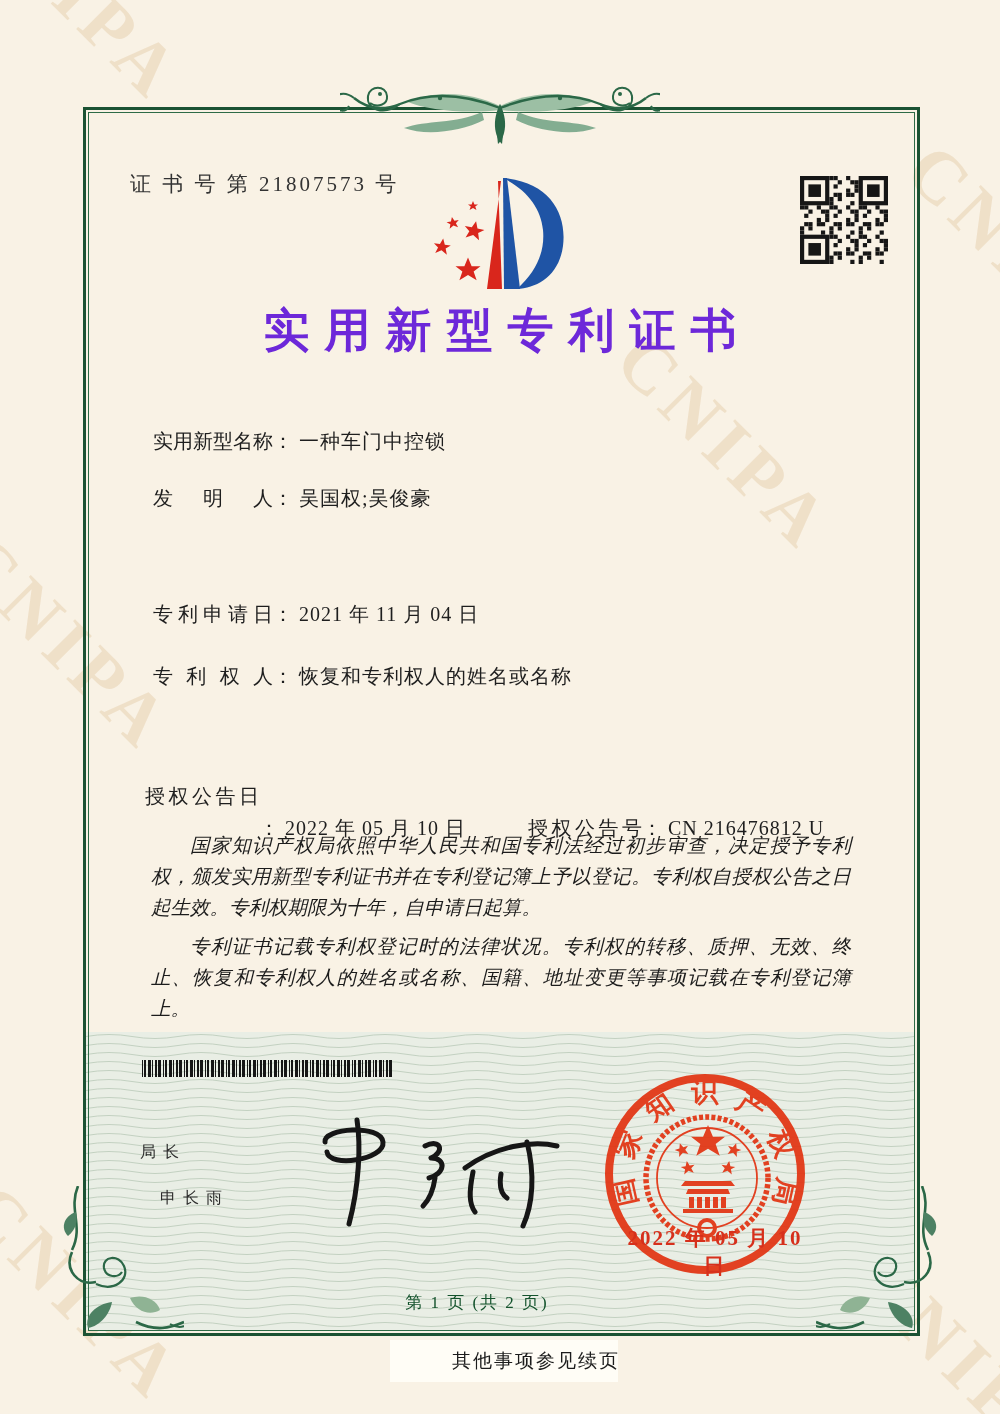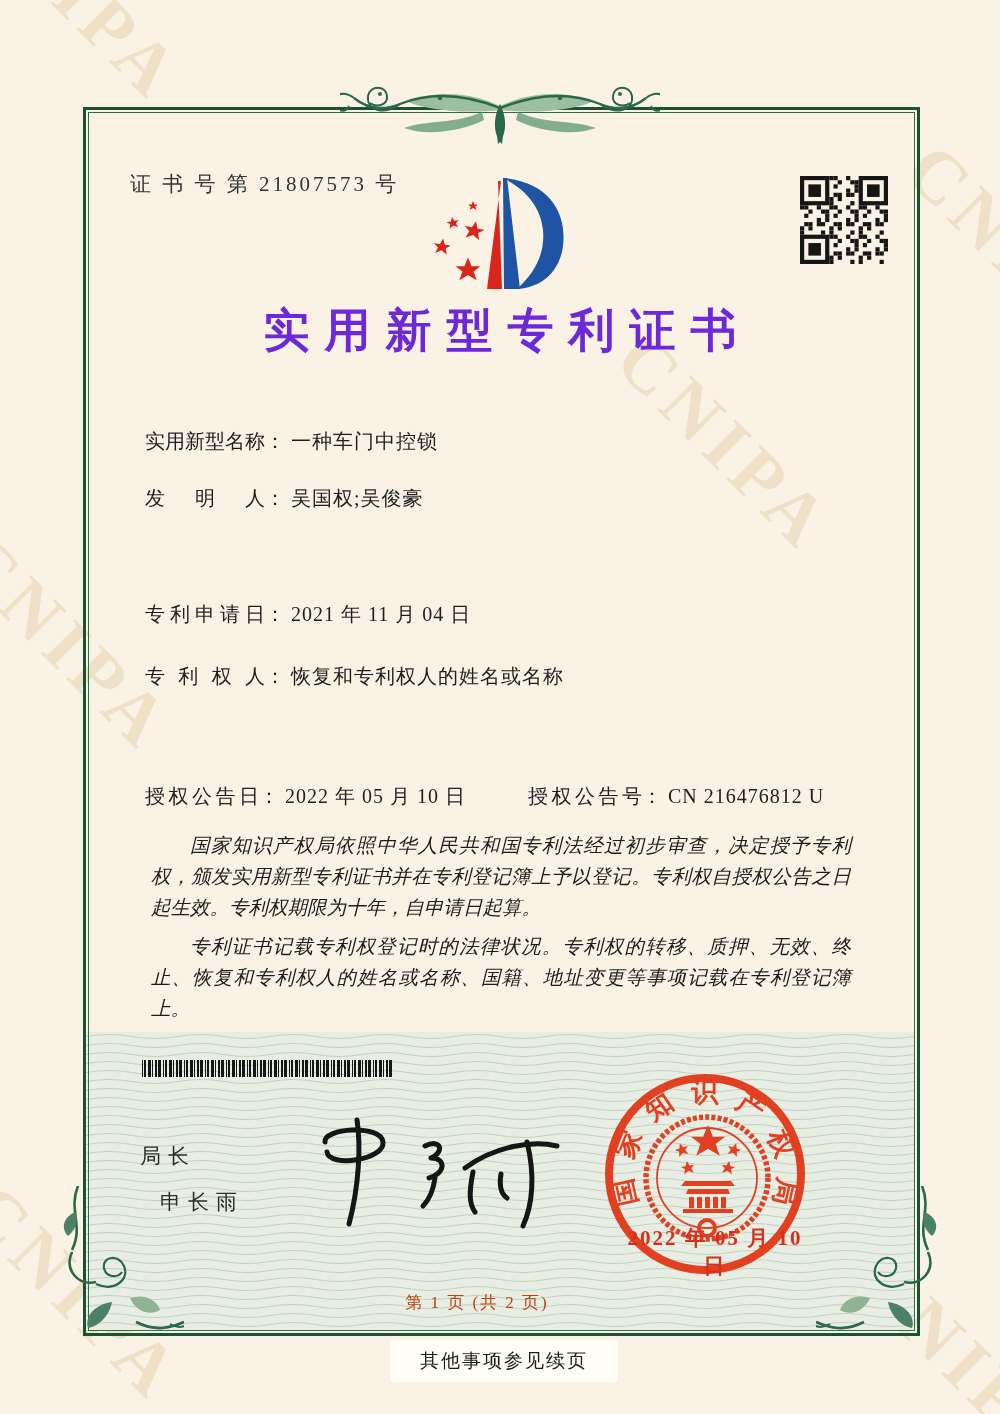--- a/index.html
+++ b/index.html
@@ -16,40 +16,40 @@
   .frame{left:83px;top:107px;width:831px;height:1223px;border:3px solid #1b5233;z-index:3;}
   .frame-inner{position:absolute;inset:2px;border:1px solid #2e6b47;}
   .orn{z-index:4;}
   
   .cert-no{left:130px;top:170px;font-size:21px;letter-spacing:3px;color:#333;z-index:5;}
   .logo{left:425px;top:166px;z-index:5;}
   .qr{left:800px;top:176px;z-index:5;}
   .title{left:0;right:0;top:300px;text-align:center;font-size:46px;font-weight:600;
          letter-spacing:15px;text-indent:15px;color:#6d28d9;z-index:5;}
   .field-row{left:145px;width:770px;font-size:20px;line-height:30px;z-index:5;color:#1e1e1e;}
-  .flabel{display:inline-block;width:120px;text-align:justify;text-align-last:justify;vertical-align:top;}
+  .flabel{display:inline-block;width:120px;text-align:justify;text-align-last:justify;vertical-align:top;margin-left:8px;}
   .flabel2{display:inline-block;width:114px;text-align:justify;text-align-last:justify;vertical-align:top;}
   .colon{display:inline-block;margin-right:6px;}
   .fvalue{letter-spacing:1px;}
-  .grant2{display:inline-block;margin-left:62px;}
+  .grant2{display:inline-block;margin-left:62px;margin-top:32px;}
   .paras{left:143px;top:822px;width:716px;font-size:19.5px;line-height:31px;
          text-align:justify;z-index:5;color:#1c1c1c;}
   .paras p{margin:8px;text-indent:2em;font-style:italic;}
   .barcode{left:142px;top:1060px;z-index:5;}
   .director{left:140px;z-index:5;font-family:"Liberation Sans","DejaVu Sans",sans-serif;
-            font-size:21px;letter-spacing:7px;color:#2b2b2b;}
+            font-size:16px;letter-spacing:7px;color:#2b2b2b;}
   .sig{left:295px;top:1116px;z-index:6;}
   .seal{left:595px;top:1062px;z-index:6;}
   .seal-date{left:620px;top:1224px;width:190px;text-align:center;font-size:21px;
              letter-spacing:2px;color:#d6301c;z-index:7;font-weight:600;}
   .pageind{left:357px;top:1291px;width:240px;text-align:center;font-size:17px;
-           letter-spacing:2px;z-index:5;color:#c2410c;}
+           letter-spacing:2px;z-index:5;color:#14532d;}
   .footer-box{left:390px;top:1340px;width:228px;height:42px;background:#fffdf6;z-index:5;}
   .footer-note{left:390px;top:1348px;width:228px;text-align:center;font-size:19px;
-               letter-spacing:2px;z-index:6;color:#1c1c1c;}
+               letter-spacing:2px;z-index:6;color:#1c1c1c;padding-left:32px;}
 </style>
 </head>
 <body>
 
 <div class="page">
 
   <span class="wm" style="left:-60px;top:-50px;">CNIPA</span>
   <span class="wm" style="left:590px;top:400px;">CNIPA</span>
   <span class="wm" style="left:880px;top:210px;">CNIPA</span>
   <span class="wm" style="left:-70px;top:600px;">CNIPA</span>

